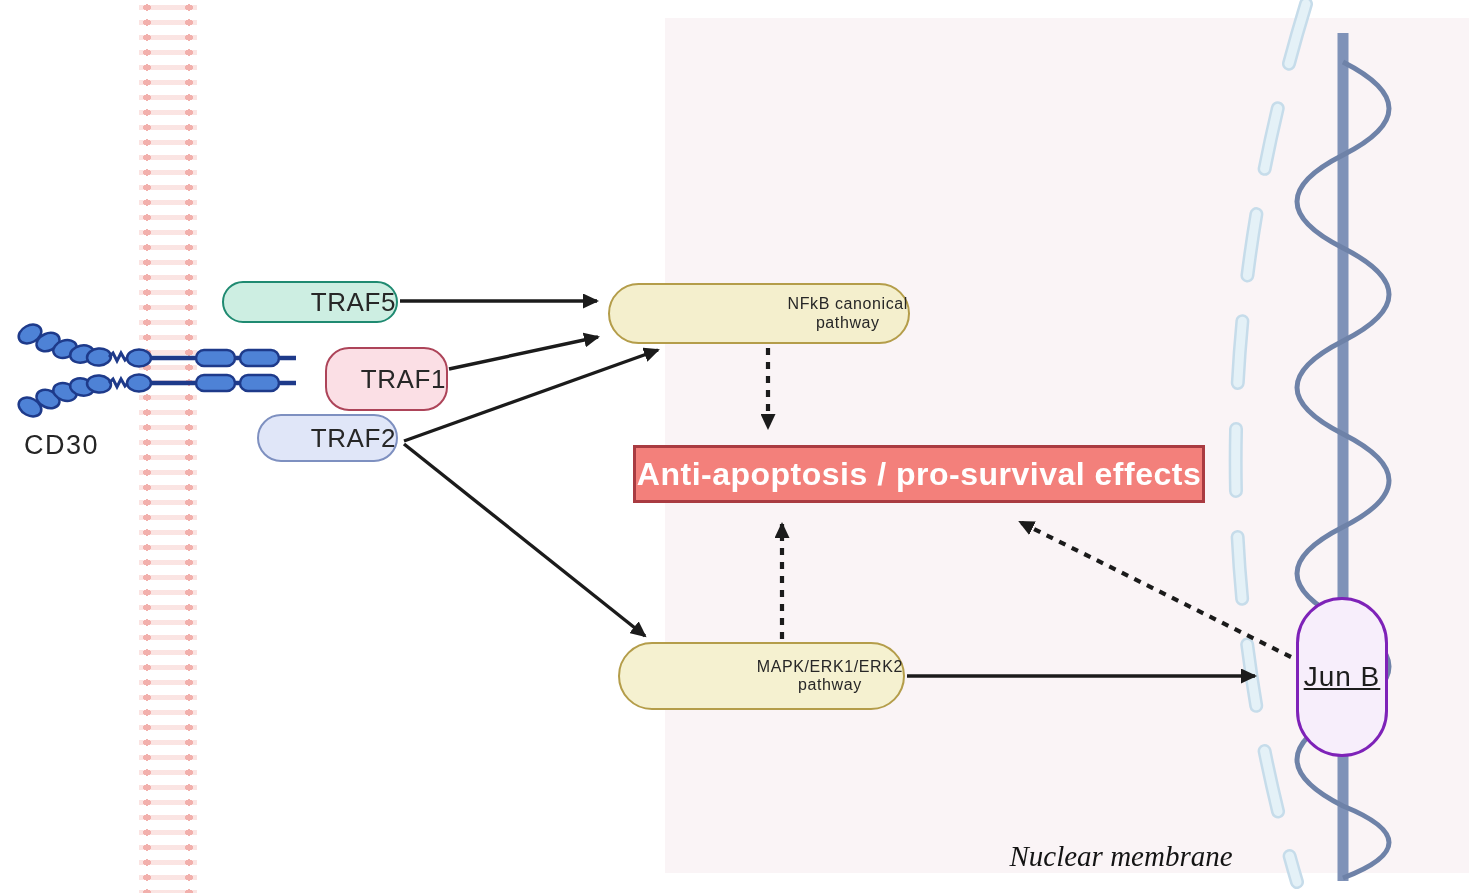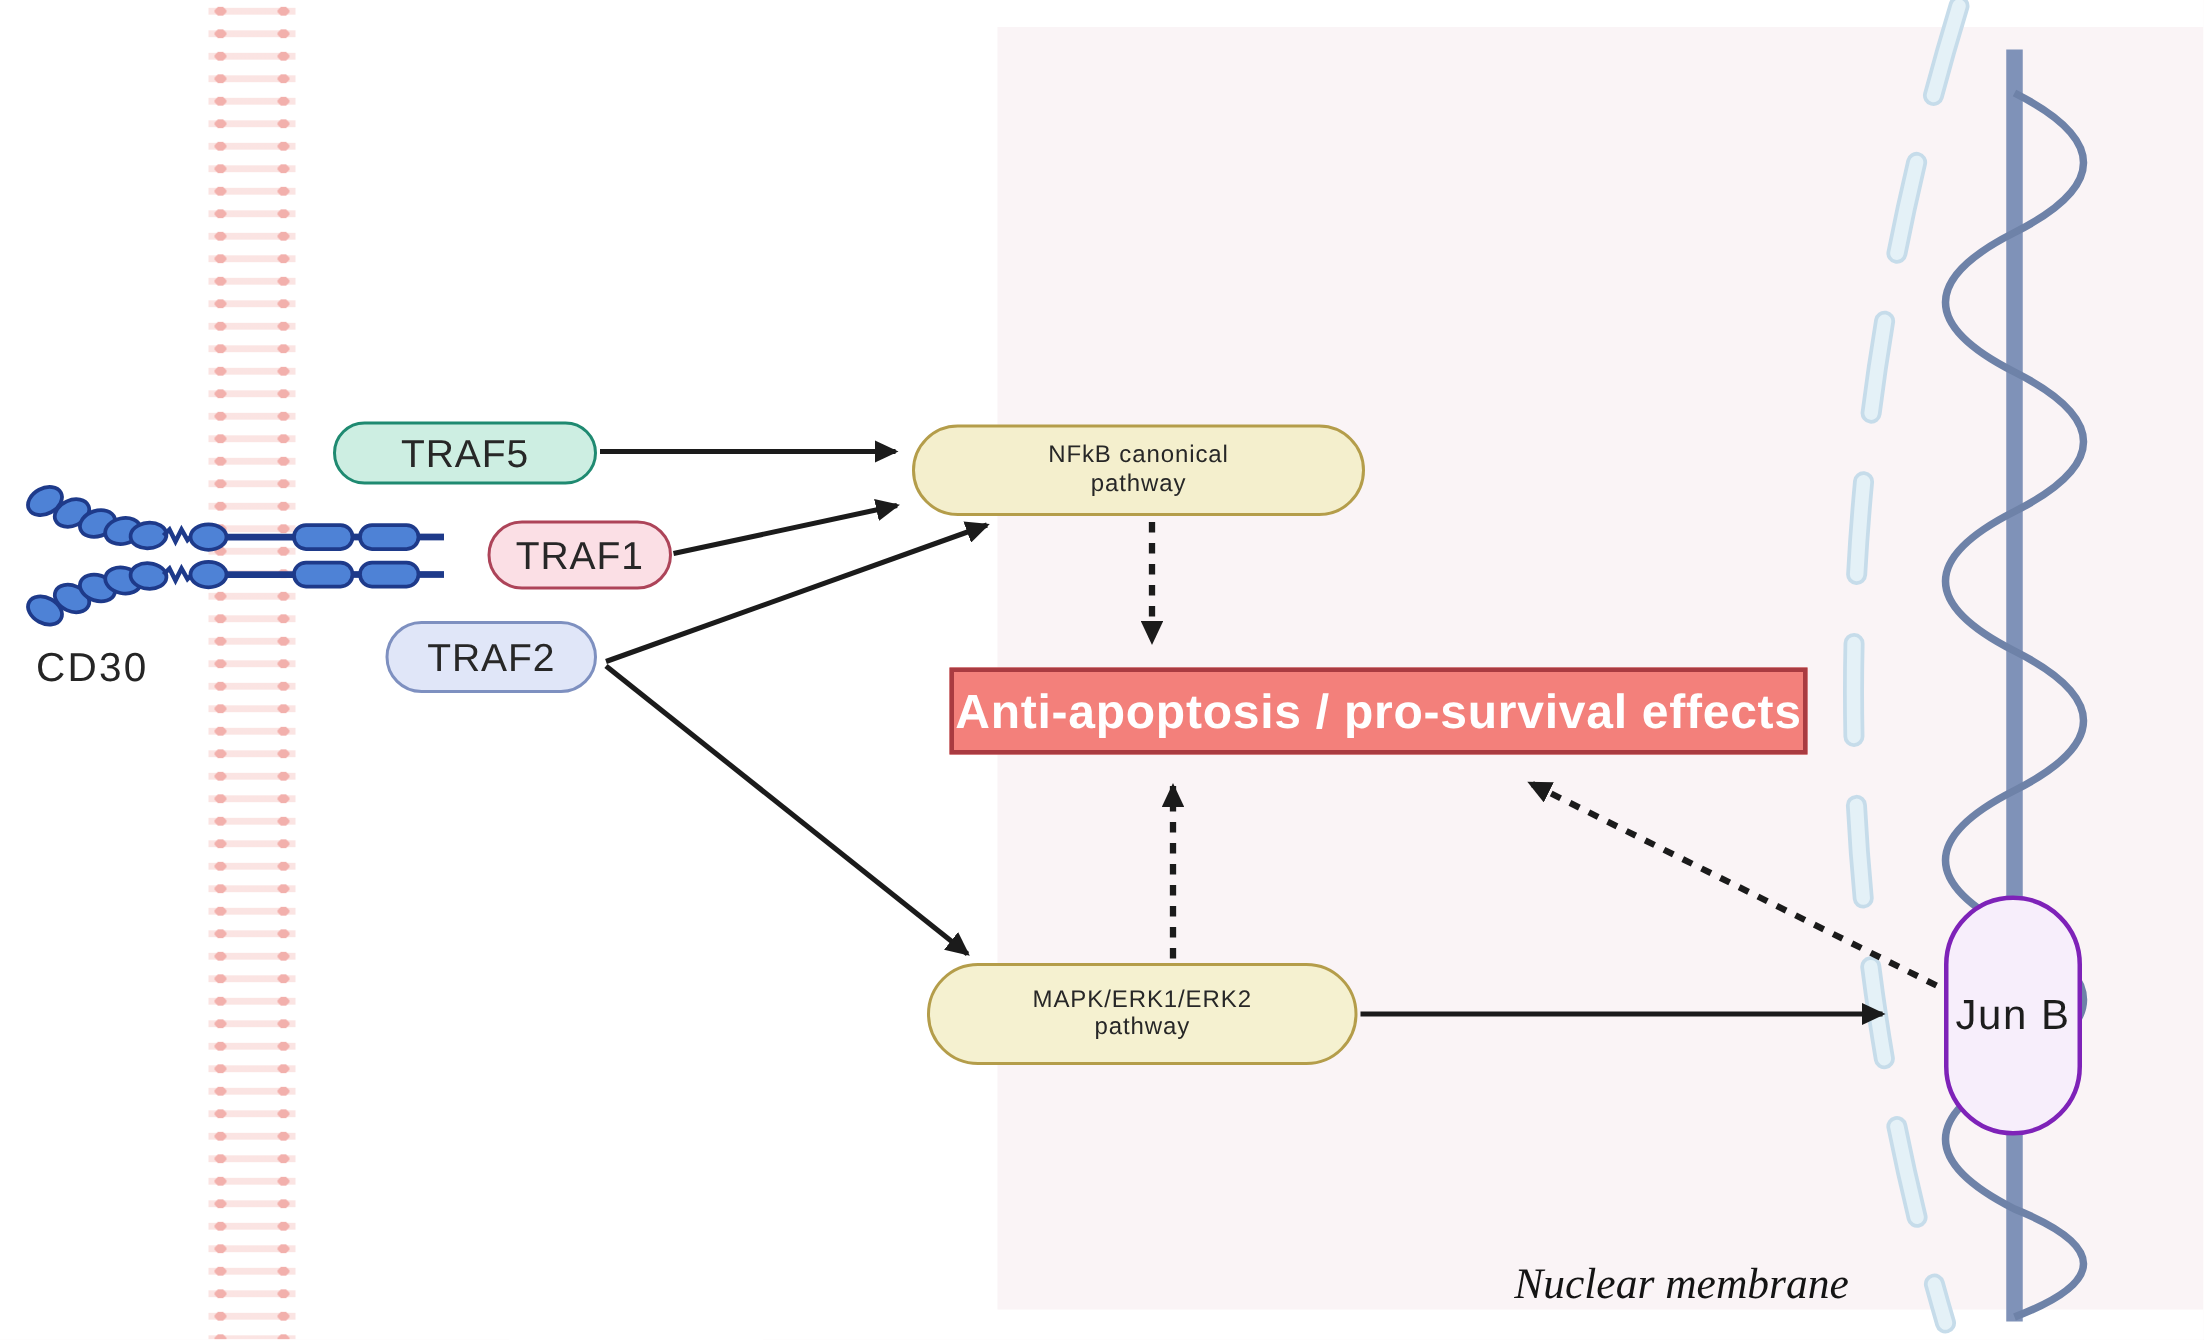--- a/index.html
+++ b/index.html
@@ -18,27 +18,27 @@
     background-image:
       radial-gradient(5.5px 4.5px at 8px 7.5px,  #f2b0ac 68%, rgba(255,255,255,0) 70%),
       radial-gradient(5.5px 4.5px at 50px 7.5px, #f2b0ac 68%, rgba(255,255,255,0) 70%),
       linear-gradient(to bottom, rgba(255,255,255,0) 0 5px, rgba(247,206,203,0.55) 5px 10px, rgba(255,255,255,0) 10px 15px);
     background-size:58px 15px;
     background-repeat:repeat;
   }
   svg.layer{position:absolute;left:0;top:0;}
   
   .pill{
-    position:absolute;display:flex;align-items:center;justify-content:center;
+    position:absolute;display:flex;align-items:center;justify-content:flex-end;
     text-align:center;box-sizing:border-box;color:#272727;letter-spacing:.6px;
   }
   .pill .two-line{line-height:1.15;}
   .traf{border-radius:24px;border:2.5px solid;font-size:26px;}
   #traf5{left:222px;top:281px;width:176px;height:42px;}
-  #traf1{left:325px;top:347px;width:123px;height:46px;}
+  #traf1{left:325px;top:347px;width:123px;height:64px;}
   #traf2{left:257px;top:414px;width:141px;height:48px;}
   .pathway{border-radius:34px;border:2.5px solid;font-size:16px;}
   #nfkb{left:608px;top:283px;width:302px;height:61px;}
   #mapk{left:618px;top:642px;width:287px;height:68px;}
   #effects-box{
     position:absolute;left:633px;top:445px;width:572px;height:58px;
     display:flex;align-items:center;justify-content:center;box-sizing:border-box;
     border:3px solid;font-size:32px;font-weight:bold;letter-spacing:.5px;color:#ffffff;
   }
   #junb{
@@ -154,19 +154,19 @@
     <div class="two-line">
       <div>MAPK/ERK1/ERK2</div>
       <div>pathway</div>
     </div>
   </div>
 
   <div id="effects-box" style="background-color: rgb(243, 128, 123); border-color: rgb(169, 59, 65);">
     <span>Anti-apoptosis / pro-survival effects</span>
   </div>
 
-  <div id="junb" style="background-color: rgb(247, 238, 251); border-color: rgb(126, 34, 184);">
+  <div id="junb" style="background-color: rgb(247, 238, 251); border-color: rgb(126, 34, 184); text-decoration: underline;">
     <span>Jun B</span>
   </div>
 
   <div class="plain-label" id="nuclear-membrane-label">Nuclear membrane</div>
 
 </div>
 
 </body></html>

